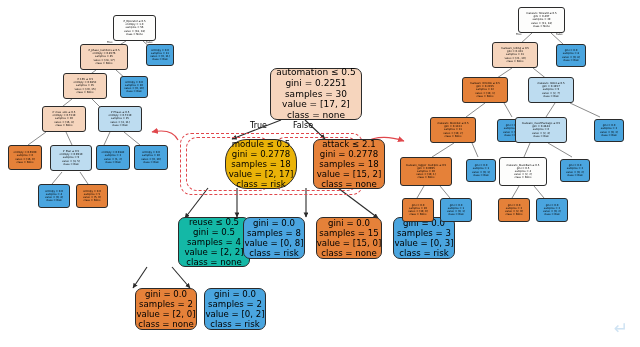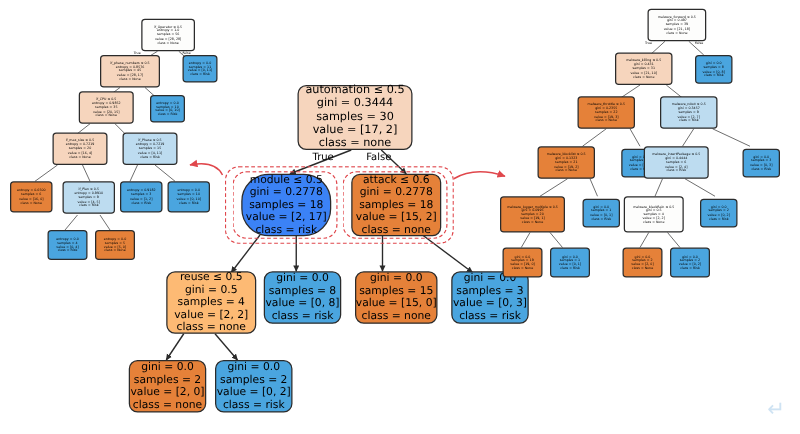--- a/index.html
+++ b/index.html
@@ -37,20 +37,21 @@
     justify-content: center;
     align-items: center;
     box-shadow: 0 0 0 0 rgba(0,0,0,0);
   }
   .node .ln { display: block; }
   
   .main-node {
     font-size: 8.6px;
     padding: 15px 6px;
     border-radius: 7px;
+    margin-left: 32px;
   }
   .main-node.big { font-size: 9px; }
   
   .mini-node {
     font-size: 2.6px;
     padding: 1px 2px;
     border-radius: 3px;
     line-height: 1.22;
     border-width: 0.6px;
     overflow: hidden;
@@ -145,46 +146,46 @@
       <path d="M534,186 L544,198"></path>
     </g>
   </svg>
 
   <div class="highlight-box" style="left:180px; top:133px; width:183px; height:62px;"></div>
   <div class="highlight-box" style="left:186px; top:137px; width:84px; height:54px;"></div>
   <div class="highlight-box" style="left:274px; top:137px; width:84px; height:54px;"></div>
 
   <div class="node main-node big" style="left:238px; top:68px; width:92px; height:52px; background:#f6d5bd;">
     <span class="ln">automation ≤ 0.5</span>
-    <span class="ln">gini = 0.3444</span>
+    <span class="ln">gini = 0.2251</span>
     <span class="ln">samples = 30</span>
     <span class="ln">value = [17, 2]</span>
     <span class="ln">class = none</span>
   </div>
 
   <div class="edge-label" style="left:250px; top:121px;">True</div>
   <div class="edge-label" style="left:293px; top:121px;">False</div>
 
-  <div class="node main-node" style="left:193px; top:139px; width:72px; height:50px; background:#3b82f6;border-radius:22px;">
+  <div class="node main-node" style="left:193px; top:139px; width:72px; height:50px; background:#eab308;border-radius:22px;">
     <span class="ln">module ≤ 0.5</span>
     <span class="ln">gini = 0.2778</span>
     <span class="ln">samples = 18</span>
     <span class="ln">value = [2, 17]</span>
     <span class="ln">class = risk</span>
   </div>
 
   <div class="node main-node" style="left:281px; top:139px; width:72px; height:50px; background:#e58139;">
-    <span class="ln">attack ≤ 0.6</span>
+    <span class="ln">attack ≤ 2.1</span>
     <span class="ln">gini = 0.2778</span>
     <span class="ln">samples = 18</span>
     <span class="ln">value = [15, 2]</span>
     <span class="ln">class = none</span>
   </div>
 
-  <div class="node main-node" style="left:133px; top:217px; width:72px; height:50px; background:#fdba74;">
+  <div class="node main-node" style="left:146px; top:217px; width:72px; height:50px; background:#14b8a6;">
     <span class="ln">reuse ≤ 0.5</span>
     <span class="ln">gini = 0.5</span>
     <span class="ln">samples = 4</span>
     <span class="ln">value = [2, 2]</span>
     <span class="ln">class = none</span>
   </div>
 
   <div class="node main-node" style="left:211px; top:217px; width:62px; height:42px; background:#4aa5df;">
     <span class="ln">gini = 0.0</span>
     <span class="ln">samples = 8</span>

